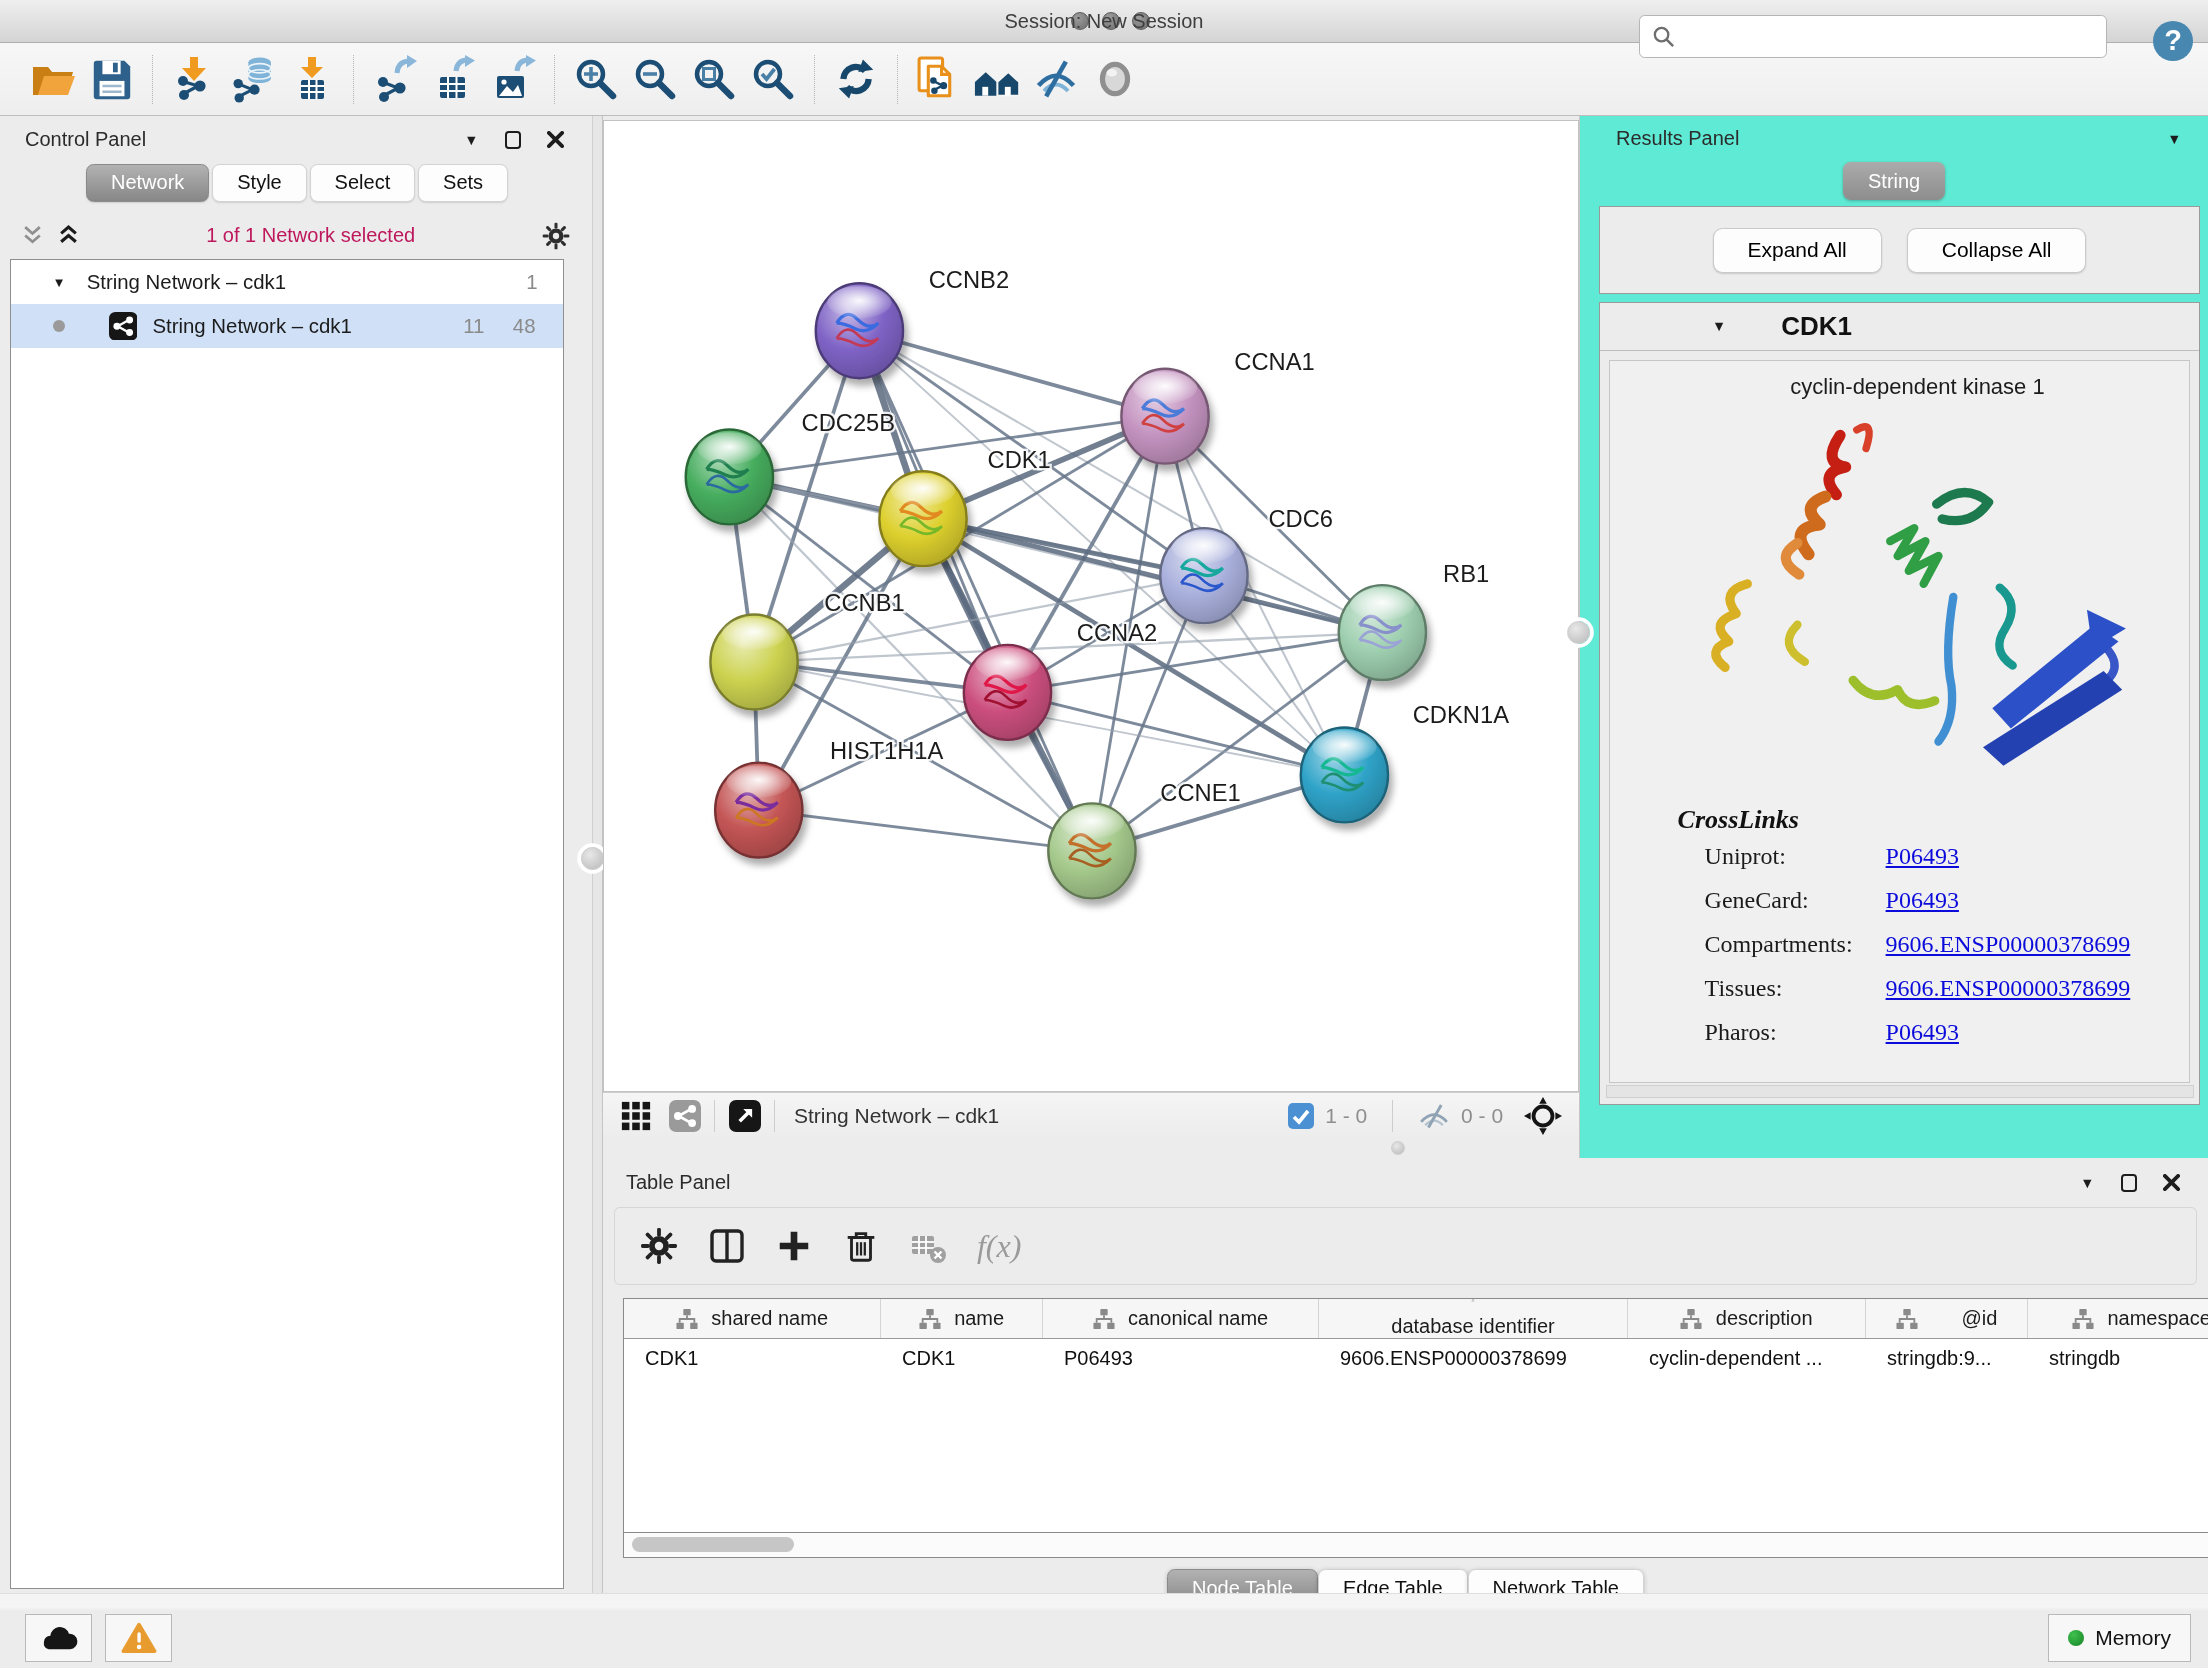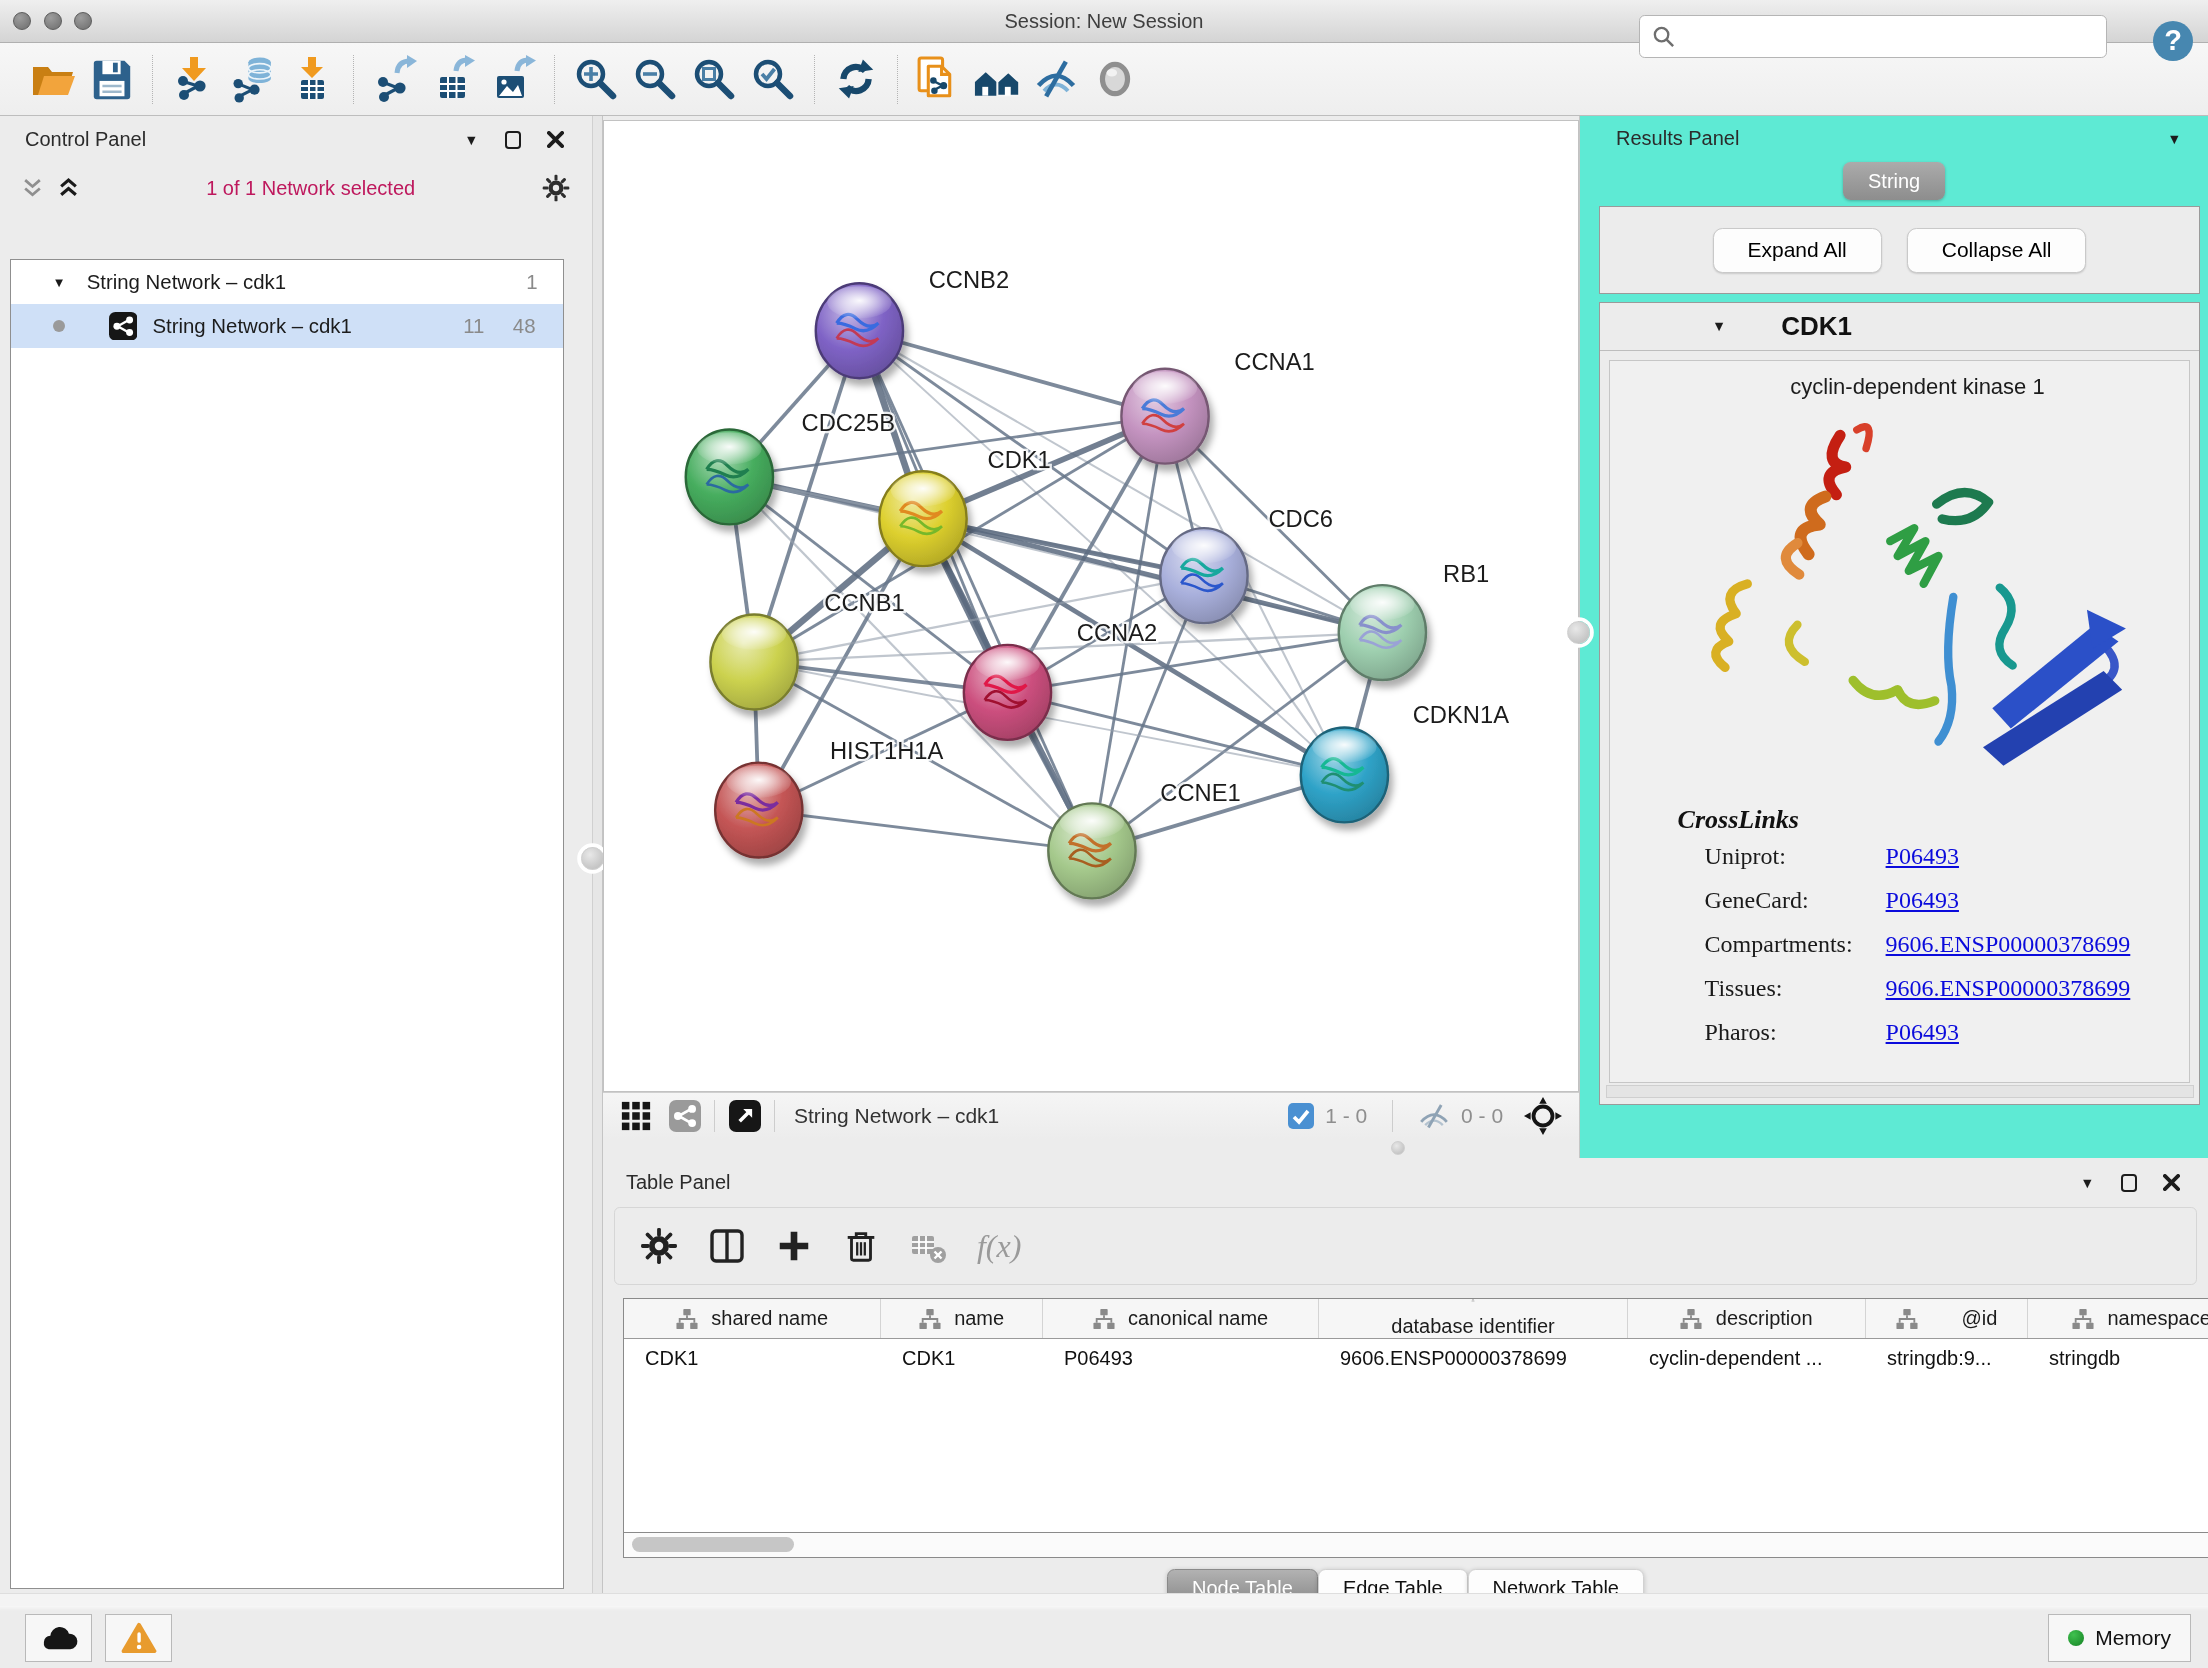--- a/index.html
+++ b/index.html
@@ -3,21 +3,21 @@
 <meta charset="utf-8">
 <style>
   * { margin:0; padding:0; box-sizing:border-box; }
   html,body { width:2208px; height:1668px; overflow:hidden; }
   body { font-family:"Liberation Sans", sans-serif; background:#ececec; position:relative; }
   #app { position:absolute; inset:0; }
 
   
   #titlebar { position:absolute; left:0; top:0; width:2208px; height:43px;
     background:linear-gradient(#efefef,#d4d4d4); border-bottom:1px solid #b0b0b0;
-    display:flex; align-items:center; }
+    display:flex; align-items:center;justify-content:center; }
   .tlight { width:18px; height:18px; border-radius:50%;
     background:radial-gradient(circle at 35% 30%, #9d9d9d, #6d6d6d); border:1px solid #5c5c5c; }
   #titlebar .lights { display:flex; gap:12.4px; padding-left:13.3px; }
   #win-title { position:absolute; left:0; right:0; text-align:center; font-size:20px; color:#3e3e3e; }
 
   
   #toolbar { position:absolute; left:0; top:43px; width:2208px; height:73px;
     background:linear-gradient(#f7f7f7,#eeeeee); border-bottom:1px solid #bdbdbd;
     display:flex; align-items:center; padding-left:23px; }
   .icon-btn { width:59px; height:57px; display:flex; align-items:center; justify-content:center; flex:none; }
@@ -325,20 +325,26 @@
   <div class="panel-header">
     <span class="panel-title">Control Panel</span>
     <span class="ph-icons">
       <span class="caret-down">▼</span>
       <span class="float-box"></span>
       <svg width="17" height="17" viewBox="0 0 18 18">
             <path d="M2 2l14 14M16 2L2 16" stroke="#1c1c1c" stroke-width="4" stroke-linecap="round"></path>
           </svg>
     </span>
   </div>
+  <div class="tabs-row" id="cp-tabs">
+        <div class="tab sel">Network</div>
+        <div class="tab">Style</div>
+        <div class="tab">Select</div>
+        <div class="tab">Sets</div>
+      </div>
   <div id="net-sel-row">
     <svg width="23" height="23" viewBox="0 0 22 22">
       <g stroke="#8f8f8f" stroke-width="2.6" fill="none">
             <polyline points="4,3 11,9 18,3"></polyline>
             <polyline points="4,11 11,17 18,11"></polyline>
           </g>
     </svg>
     <svg width="23" height="23" viewBox="0 0 22 22" style="margin-left:13.3px">
       <g stroke="#1a1a1a" stroke-width="3" fill="none">
             <polyline points="4,9 11,3 18,9"></polyline>

